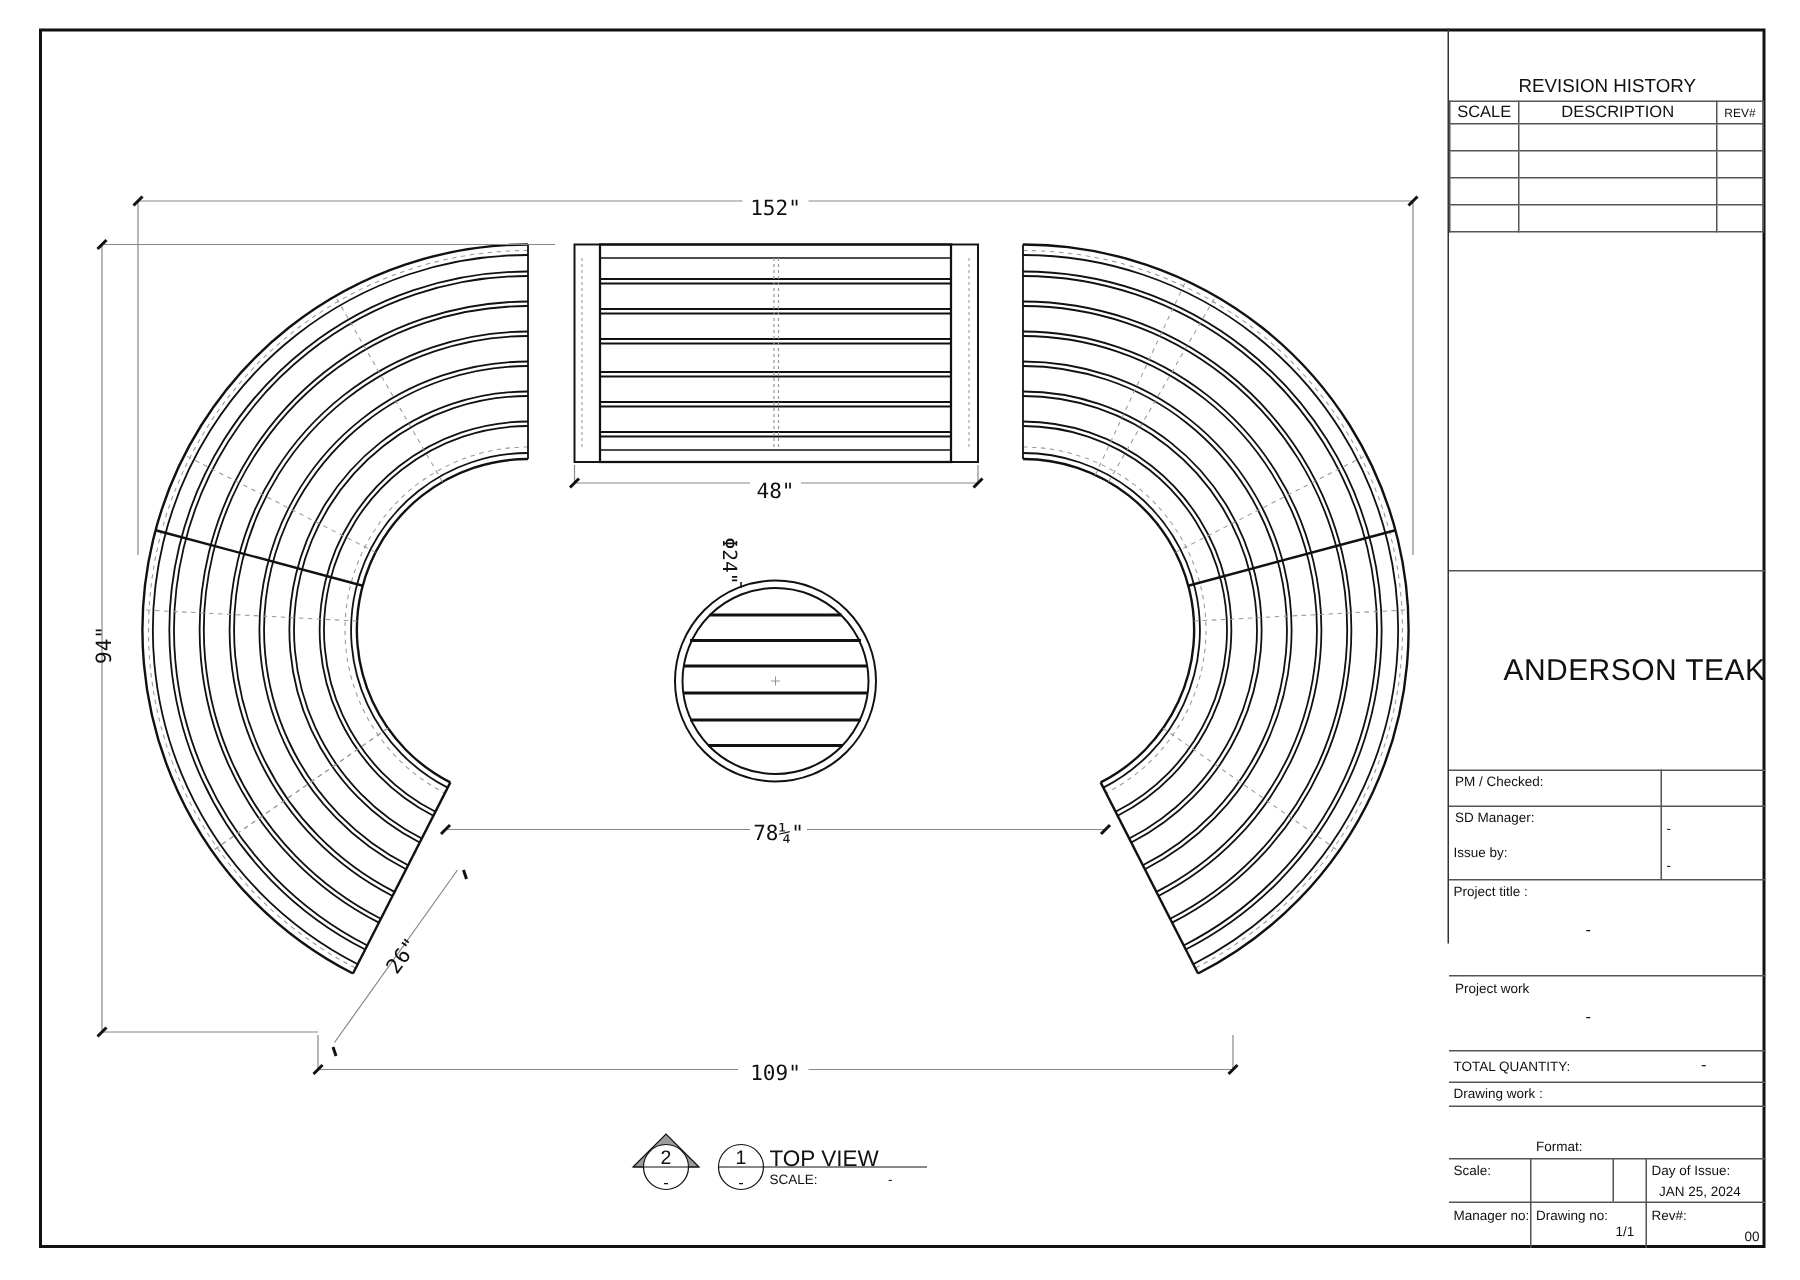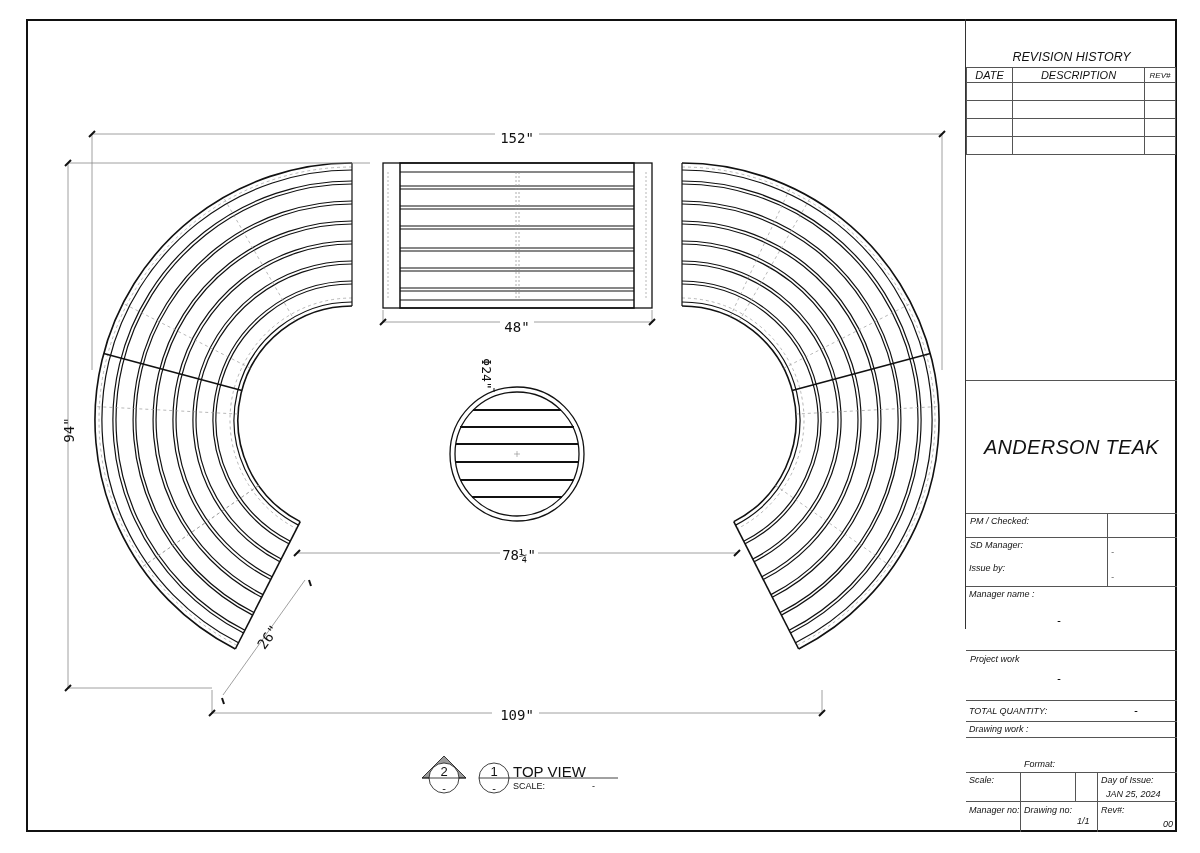--- a/index.html
+++ b/index.html
@@ -1,26 +1,26 @@
 <!DOCTYPE html>
 <html><head>
 <meta charset="utf-8">
 <style>
   html,body{margin:0;padding:0;background:#fff;}
   body{width:1200px;height:853px;position:relative;overflow:hidden;font-family:"Liberation Sans",sans-serif;color:#111;}
   #sheet{position:absolute;left:26px;top:19px;width:1151px;height:813px;border:2px solid #111;box-sizing:border-box;}
   #drawing{position:absolute;left:0;top:0;}
-  #titleblock{position:absolute;left:965px;top:19px;width:212px;height:610px;border-left:1.5px solid #333;box-sizing:border-box;font-style:italic;}
+  #titleblock{position:absolute;left:965px;top:19px;width:212px;height:610px;border-left:1.5px solid #333;box-sizing:border-box;}
   .tb-row{position:absolute;left:0;right:0;border-top:1px solid #555;box-sizing:border-box;}
   .tb-txt{position:absolute;font-size:9px;white-space:nowrap;}
   .rh-title{position:absolute;top:31px;left:0;right:0;text-align:center;font-size:12.5px;}
   .rh-table{position:absolute;top:48px;left:0;width:210px;border-collapse:collapse;}
   .rh-table td{border:1px solid #555;height:17px;padding:0;font-size:11px;text-align:center;}
   .rh-table tr:first-child td{height:14px;}
-  .company{position:absolute;top:417px;left:0;right:0;text-align:center;font-size:20px;letter-spacing:0.3px;}
+  .company{position:absolute;top:417px;left:0;right:0;text-align:right;font-size:20px;letter-spacing:0.3px;}
   .set{position:absolute;left:0;right:0;text-align:center;font-size:24px;}
   .vline{position:absolute;border-left:1px solid #555;}
   .dim{font-family:"DejaVu Sans Mono",monospace;font-size:14px;}
 </style>
 </head>
 <body>
 
 <div id="sheet"></div>
 
 <svg id="drawing" width="965" height="853" viewBox="0 0 965 853">
@@ -195,21 +195,21 @@
     <text x="513" y="789" font-size="9">SCALE:</text>
     <text x="592" y="789" font-size="9">-</text>
   </g>
 </svg>
 
 <div id="titleblock">
   <div class="rh-title">REVISION HISTORY</div>
   <table class="rh-table">
     <tbody>
         <tr>
-      <td style="width:45px">DATE</td>
+      <td style="width:45px">SCALE</td>
       <td style="width:131px">DESCRIPTION</td>
       <td style="font-size:8px">REV#</td>
     </tr>
     <tr>
           <td></td>
           <td></td>
           <td></td>
         </tr>
     <tr>
           <td></td>
@@ -235,21 +235,21 @@
   <div class="tb-row" style="top:494px"></div>
   <div class="vline" style="left:141px;top:494px;height:73px"></div>
   <div class="tb-txt" style="left:4px;top:497px">PM / Checked:</div>
   <div class="tb-row" style="top:518px"></div>
   <div class="tb-txt" style="left:4px;top:521px">SD Manager:</div>
   <div class="tb-txt" style="left:145px;top:528px">-</div>
   <div class="tb-txt" style="left:3px;top:544px">Issue by:</div>
   <div class="tb-txt" style="left:145px;top:553px">-</div>
 
   <div class="tb-row" style="top:567px"></div>
-  <div class="tb-txt" style="left:3px;top:570px">Manager name :</div>
+  <div class="tb-txt" style="left:3px;top:570px">Project title :</div>
   <div class="tb-txt" style="left:91px;top:595px;font-size:11px">-</div>
 
   <div class="tb-row" style="top:631px"></div>
   <div class="tb-txt" style="left:4px;top:635px">Project work</div>
   <div class="tb-txt" style="left:91px;top:653px;font-size:11px">-</div>
 
   <div class="tb-row" style="top:681px"></div>
   <div class="tb-txt" style="left:3px;top:687px">TOTAL QUANTITY:</div>
   <div class="tb-txt" style="left:168px;top:685px;font-size:11px">-</div>
 

